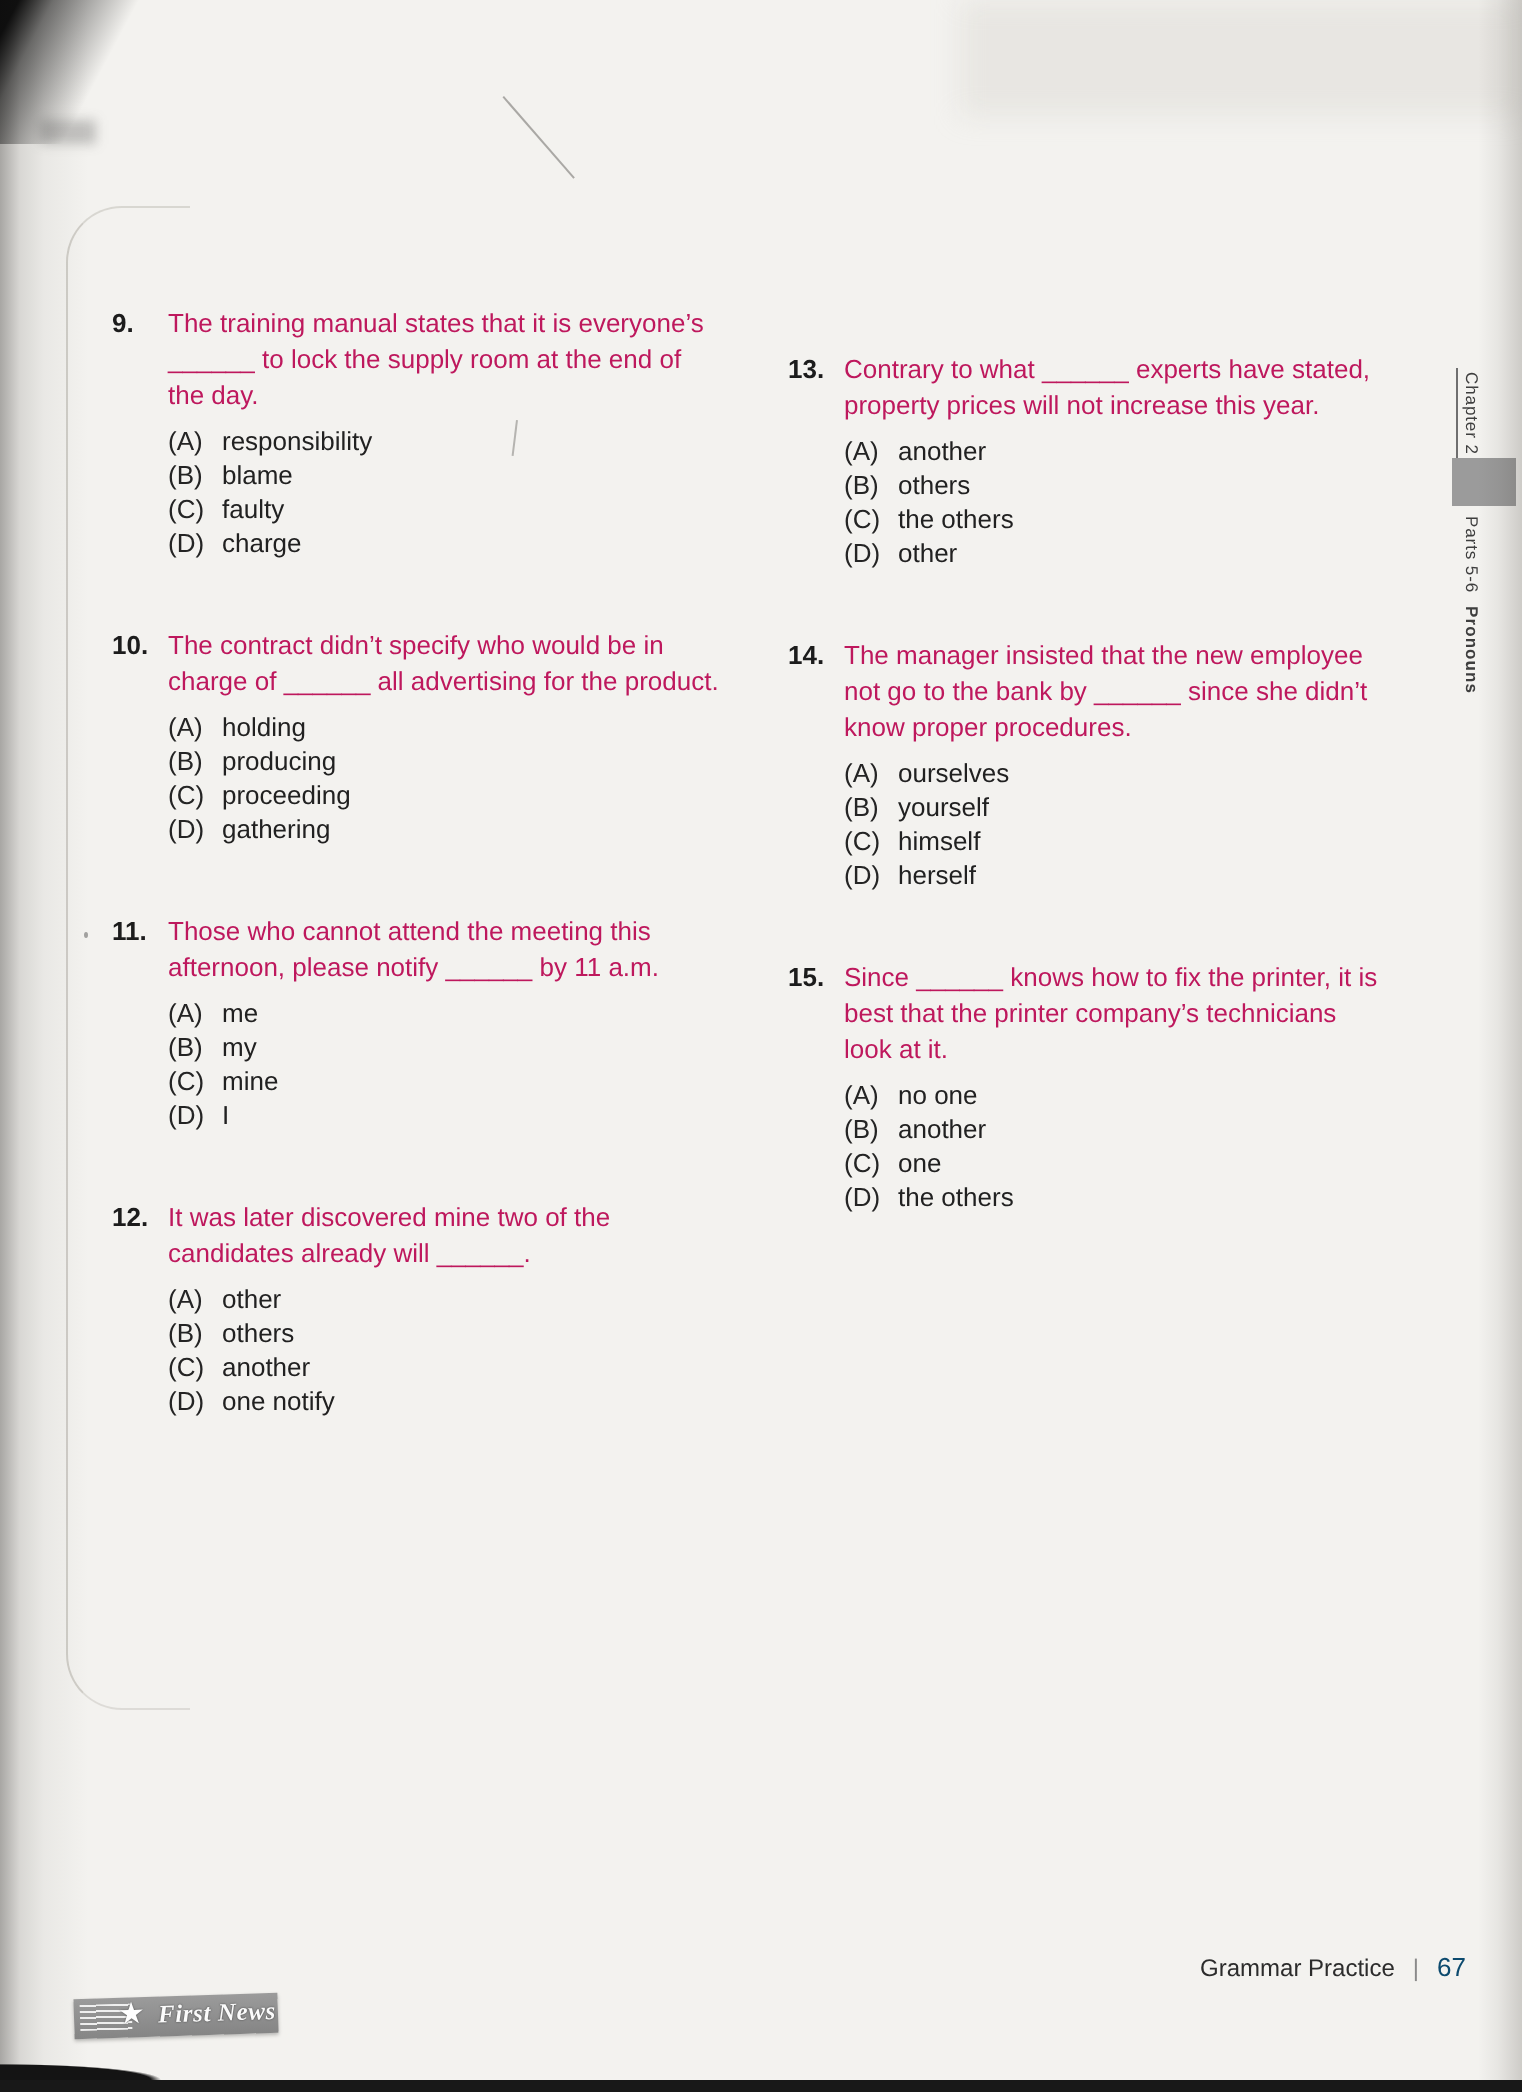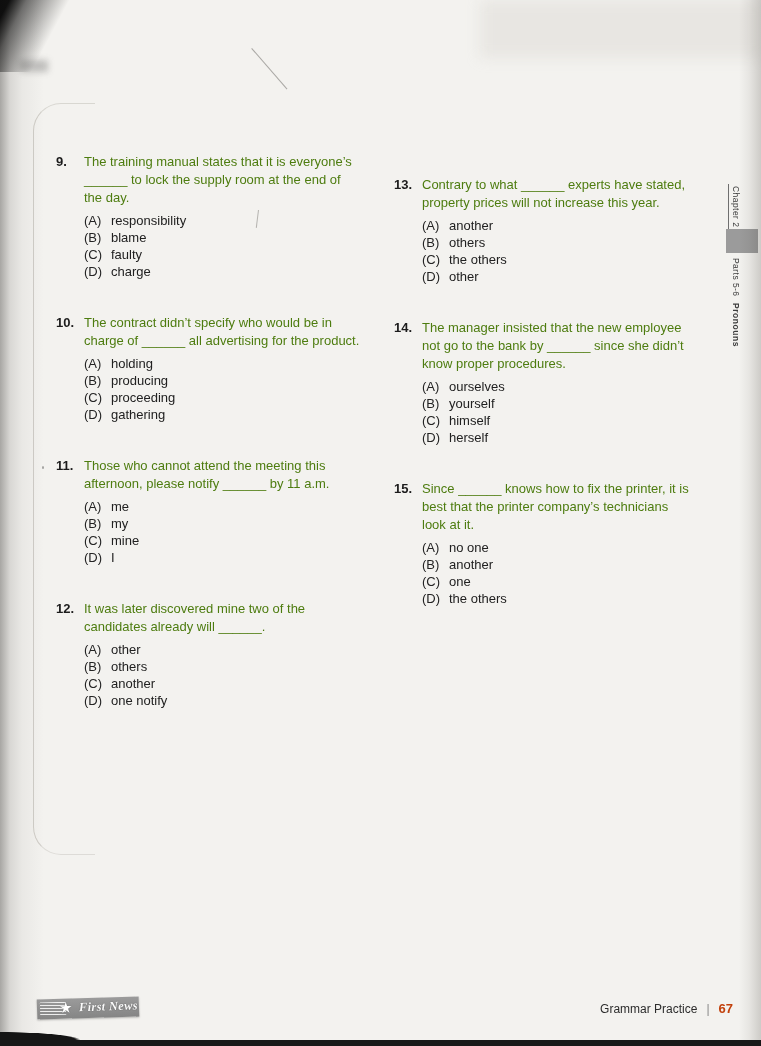--- a/index.html
+++ b/index.html
@@ -38,21 +38,21 @@
   .speck-1{left:42px;top:466px;}
   .smudge{position:absolute;left:20px;top:60px;width:28px;height:12px;background:rgba(60,60,60,.28);filter:blur(3px);pointer-events:none;}
 
   
   .qcol{position:absolute;}
   .qcol-left{left:56px;top:153px;width:330px;}
   .qcol-right{left:394px;top:156px;width:340px;margin-top:20px;}
   .question{display:flex;margin-bottom:34px;}
   .qnum{flex:0 0 28px;font-weight:bold;font-size:13px;line-height:18px;color:#1c1c1c;}
   .qbody{flex:1;}
-  .stem-line{font-size:13px;line-height:18px;white-space:nowrap;color:#4d7c0f;}
+  .stem-line{font-size:13px;line-height:18px;white-space:nowrap;color:#be185d;}
   .options{margin-top:5px;}
   .option{display:flex;font-size:13px;line-height:17px;}
   .opt-letter{flex:0 0 27px;color:#242424;}
   .opt-text{color:#212121;white-space:nowrap;text-align:center;}
 
   
   .vtext{position:absolute;writing-mode:vertical-rl;font-size:8.5px;letter-spacing:.45px;color:#3e3e3e;white-space:nowrap;}
   .tab-chapter{left:728px;top:184px;border-left:1px solid #6f6f6f;padding-left:2px;padding-top:2px;padding-bottom:2px;}
   .tab-box{position:absolute;left:726px;top:229px;width:32px;height:24px;}
   .tab-parts{left:731px;top:258px;}
@@ -65,24 +65,24 @@
     display:flex;align-items:center;
     box-shadow:0 1px 2px rgba(0,0,0,.25);}
   .logo-stripes{position:absolute;left:3px;top:3px;width:26px;height:13px;
     background:repeating-linear-gradient(to bottom, rgba(255,255,255,.85) 0 1px, rgba(0,0,0,0) 1px 3px);}
   .logo-star{position:absolute;left:22px;top:-1px;color:#ffffff;font-size:15px;line-height:20px;
     text-shadow:0 0 1px #4a4a4a;}
   .logo-text{position:absolute;left:42px;top:2px;
     font-family:"Liberation Serif", serif;font-style:italic;font-weight:bold;
     font-size:12.5px;color:#fbfbfb;letter-spacing:.3px;
     text-shadow:0 0 1px #3c3c3c;}
-  .footer-right{position:absolute;right:28px;top:1001px;font-size:12px;color:#2c2c2c;
+  .footer-right{position:absolute;right:28px;top:976px;font-size:12px;color:#2c2c2c;
     display:flex;align-items:baseline;gap:9px;}
   .footer-divider{color:#8a8a8a;font-weight:300;}
-  .footer-page{font-weight:bold;font-size:13px;color:#c2410c;}
+  .footer-page{font-weight:normal;font-size:13px;color:#0c4a6e;}
 </style>
 </head>
 <body>
 
 <div class="page">
 
   <div class="ghost-rect-tr"></div>
   <div class="ghost-box"></div>
   <div class="scratch scratch-1"></div>
   <div class="scratch scratch-2"></div>

